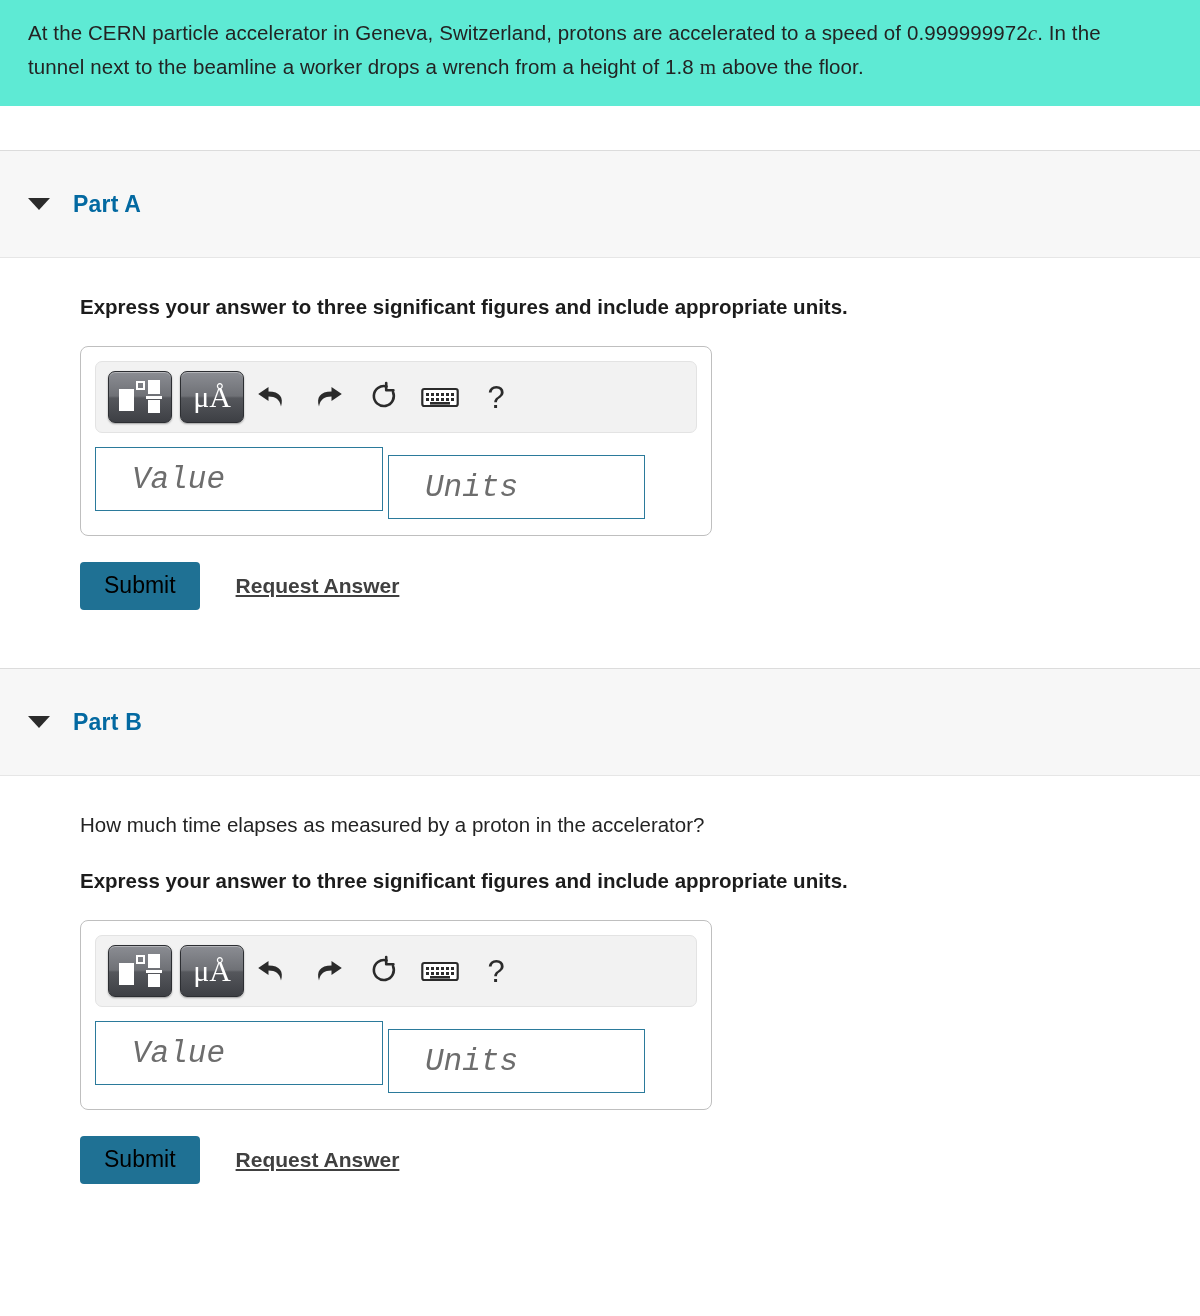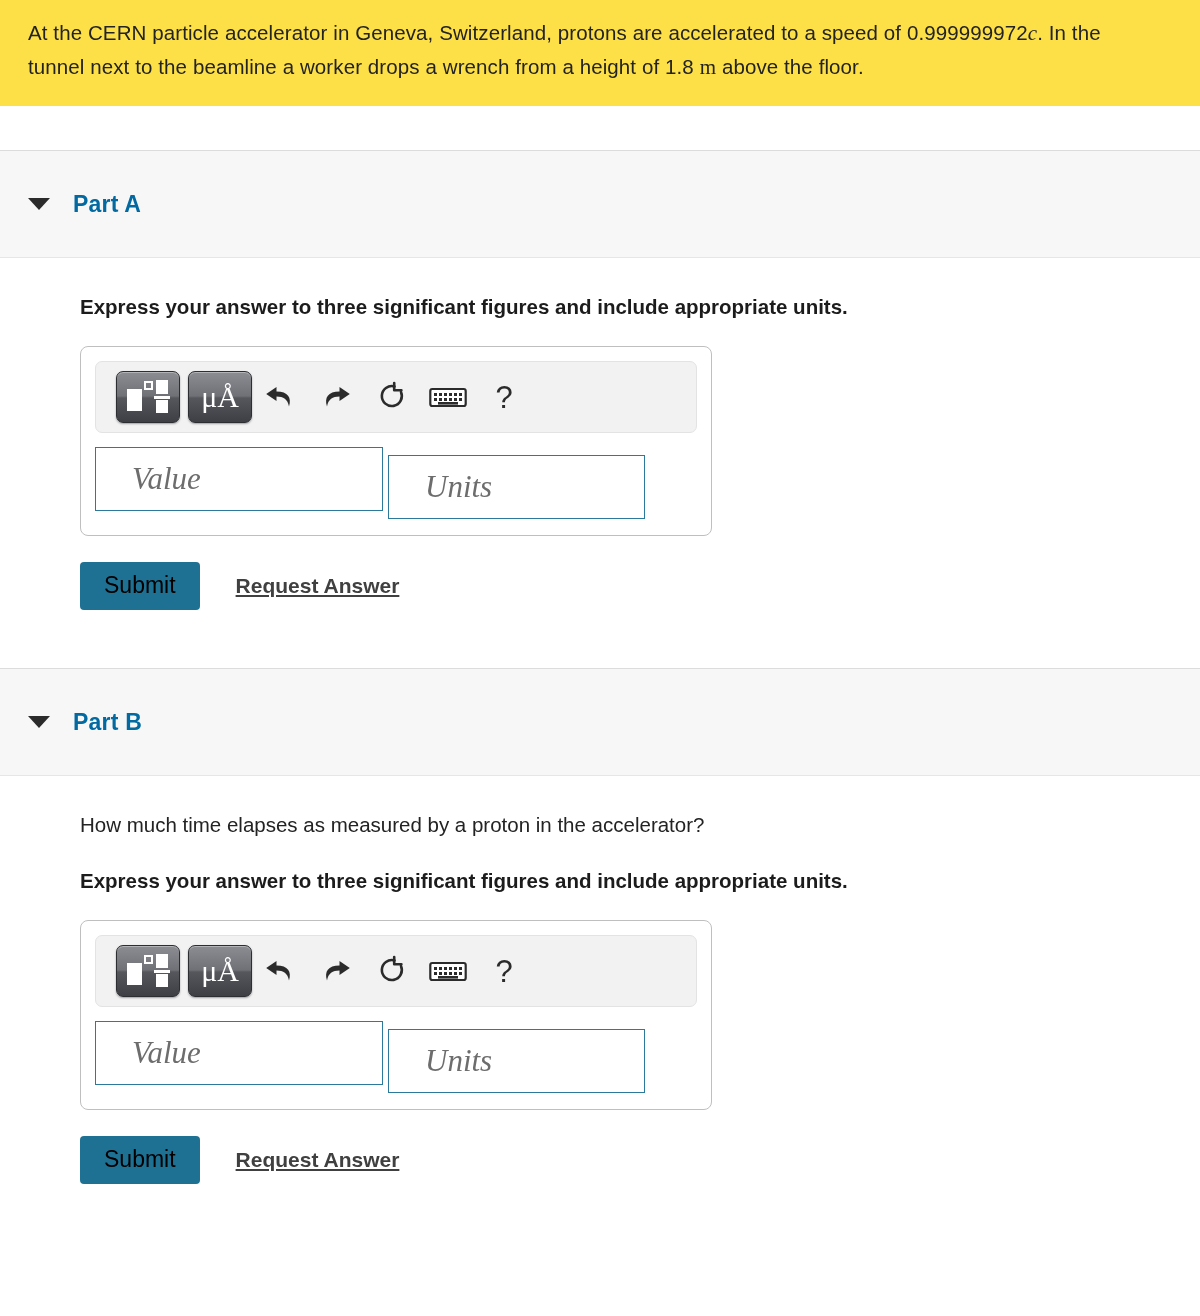--- a/index.html
+++ b/index.html
@@ -10,21 +10,21 @@
     width: 1200px;
   }
   body {
     font-family: "Liberation Sans", sans-serif;
     color: #1f1f1f;
     -webkit-font-smoothing: antialiased;
   }
 
   
   .problem-banner {
-    background: #fde047;
+    background: #5eead4;
     padding: 16px 28px 22px 28px;
     width: 1200px;
   }
   .problem-text {
     font-size: 20.5px;
     line-height: 33px;
     color: #232323;
     letter-spacing: .1px;
     max-width: 1120px;
   }
@@ -93,21 +93,21 @@
     background: #ffffff;
     padding: 14px 14px 16px 14px;
   }
   .answer-toolbar {
     background: #f2f2f2;
     border: 1px solid #e3e3e3;
     border-radius: 7px;
     height: 72px;
     display: flex;
     align-items: center;
-    padding: 0 20px;
+    padding: 0 12px;
     gap: 0px;
   }
   .tool-btn {
     width: 64px;
     height: 52px;
     border-radius: 7px;
     background: linear-gradient(180deg, #8b8d93 0%, #6f7176 48%, #55575c 52%, #3d3f44 100%);
     border: 1px solid #2c2e32;
     box-shadow: inset 0 1px 0 rgba(255,255,255,.35), 0 1px 2px rgba(0,0,0,.35);
     display: flex;
@@ -168,21 +168,21 @@
     border: 1.5px solid #2b7a9b;
     background: #ffffff;
     display: flex;
     align-items: center;
     padding-left: 36px;
     cursor: text;
   }
   .field-value { width: 288px; }
   .field-units { width: 257px; margin-top: 8px; }
   .placeholder {
-    font-family: Liberation Serif, serif;
+    font-family: Liberation Mono, monospace;
     font-style: italic;
     font-size: 31px;
     color: #6d6d6d;
   }
 
   
   .submit-row {
     display: flex;
     align-items: center;
     margin-top: 26px;

